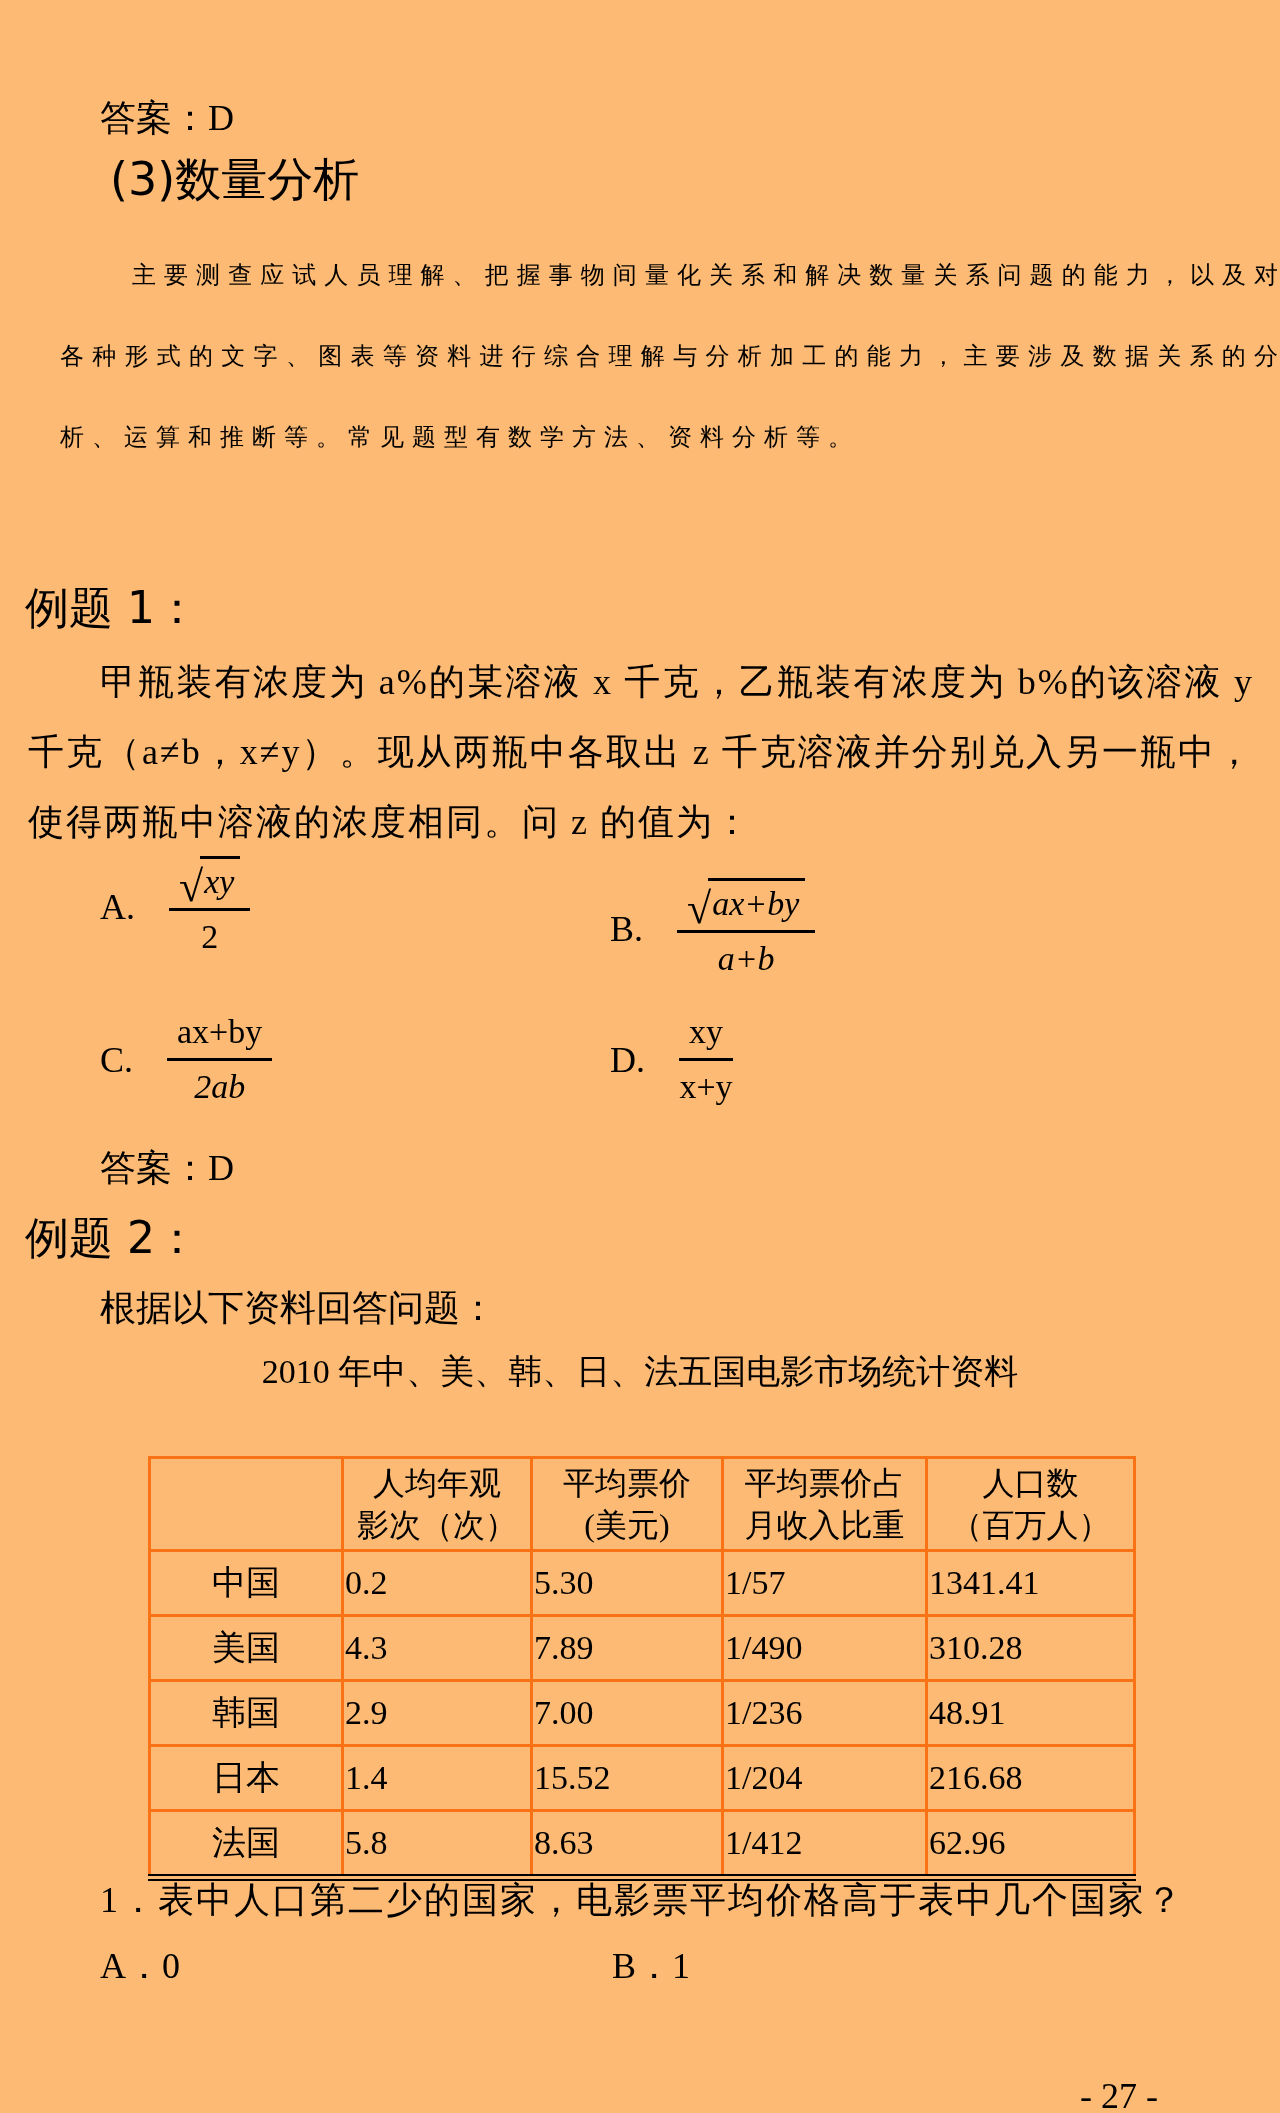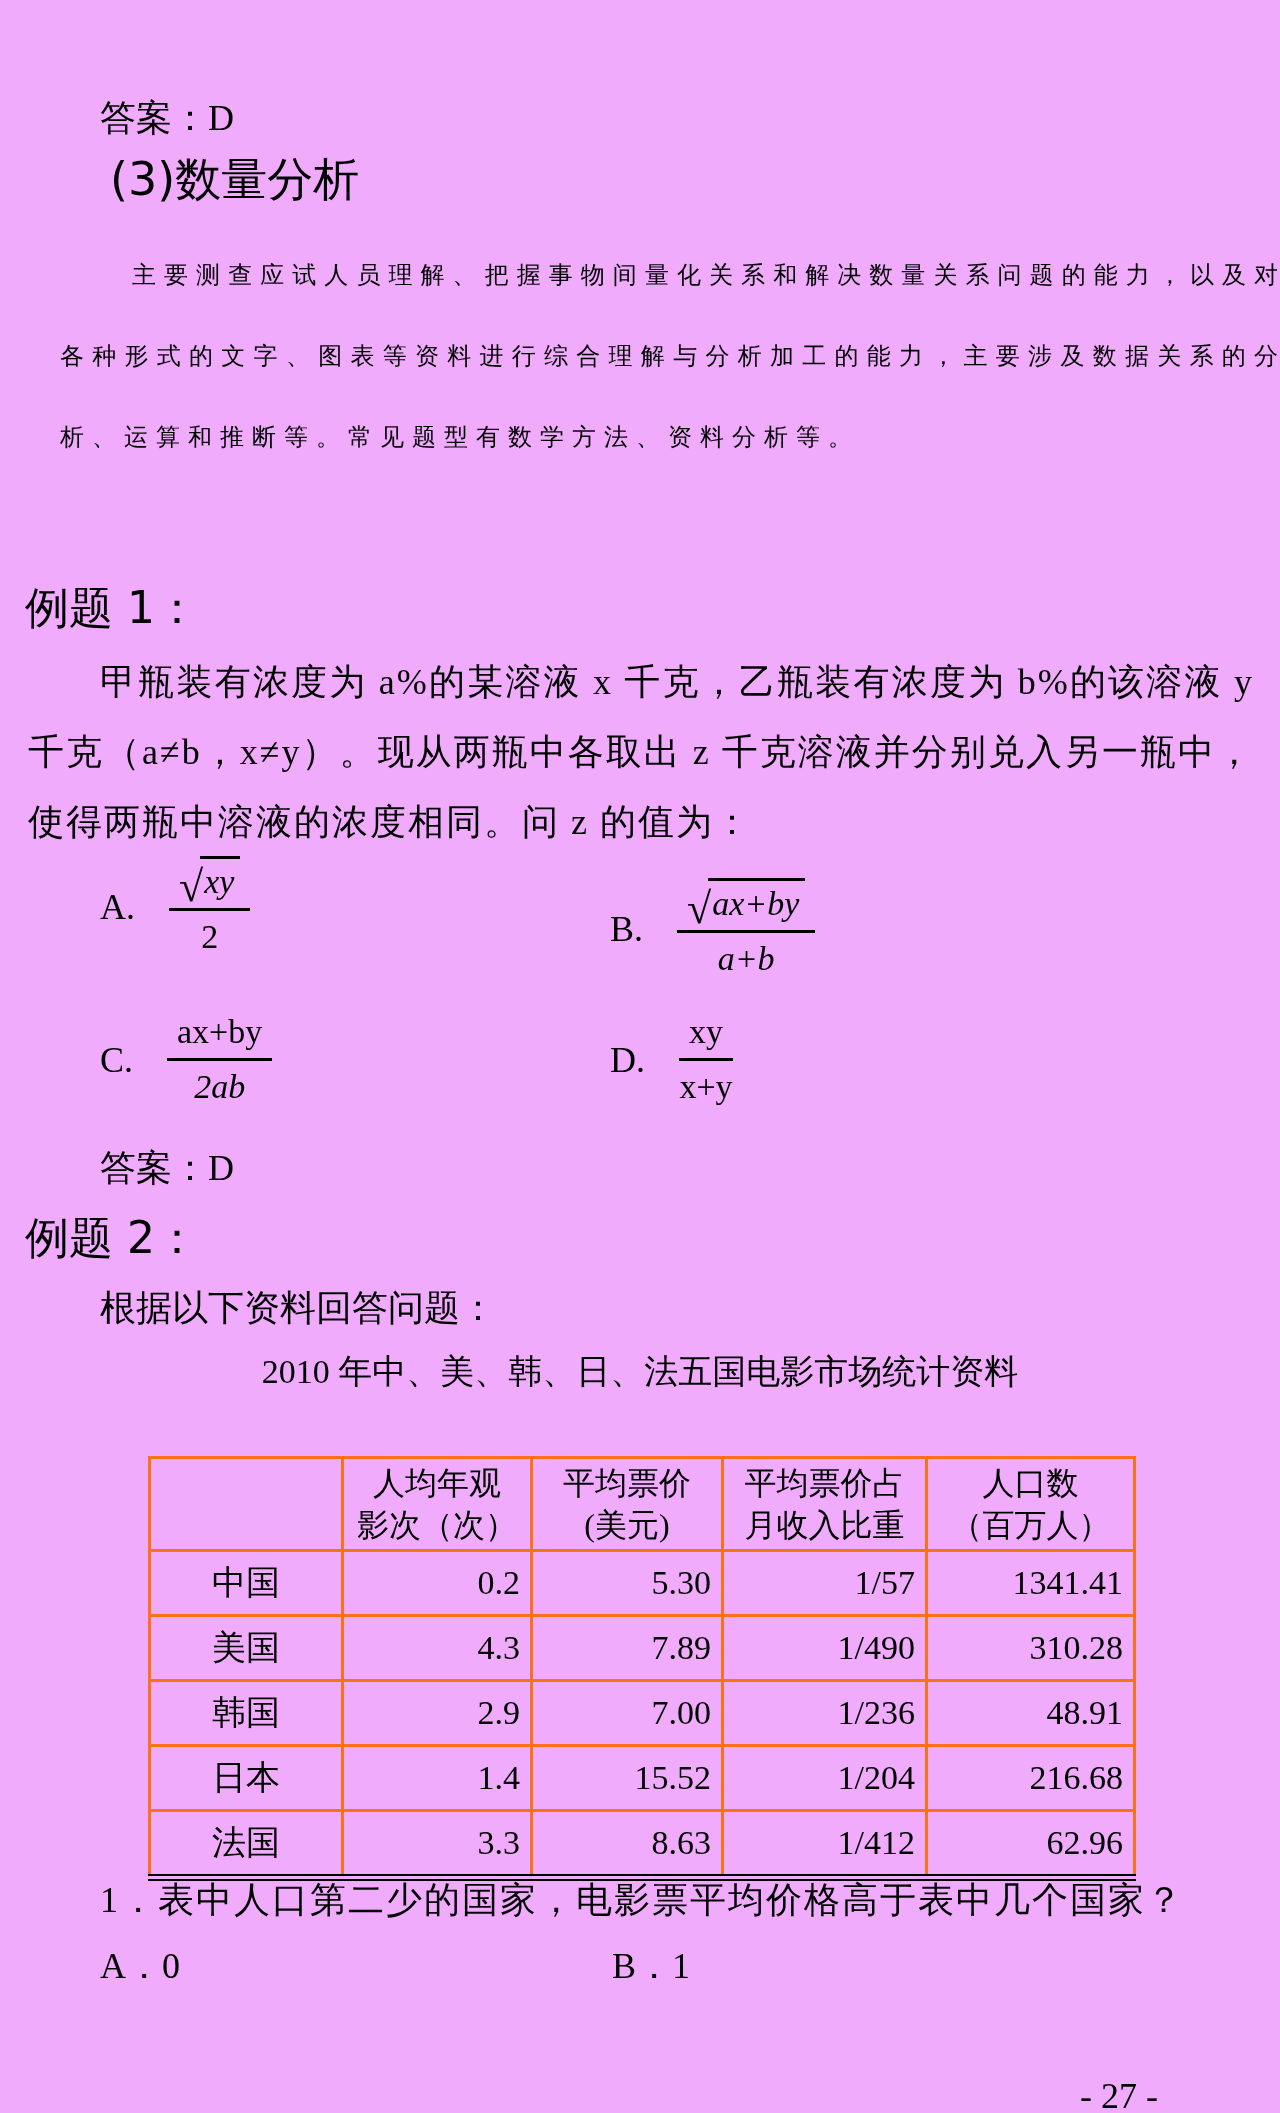--- a/index.html
+++ b/index.html
@@ -1,19 +1,19 @@
 <!DOCTYPE html>
 <html><head>
 <meta charset="utf-8">
 <style>
   html,body { margin:0; padding:0; background:#ffffff; }
   .page {
     position:relative;
     width:1280px; height:2113px;
-    background:#f0abfc;
+    background:#fdba74;
     color:#000;
     font-family:"Liberation Serif","DejaVu Serif",serif;
     overflow:hidden;
   }
   .abs { position:absolute; }
   .answer { left:100px; font-size:36px; line-height:44px; }
   .heading {
     font-family:"DejaVu Sans","Liberation Sans",sans-serif;
     font-weight:normal;
   }
@@ -60,21 +60,21 @@
     font-size:34px;
   }
   #stats-table th, #stats-table td { border:3px solid #f97316; }
   #stats-table th {
     font-weight:normal; font-size:32px; text-align:center;
     height:90px; vertical-align:middle; padding:0 6px;
   }
   .th-line { display:block; line-height:42px; }
   #stats-table td { height:60px; vertical-align:middle; }
   .c-country { text-align:center; }
-  .c-num { text-align:right; padding-right:10px; }
+  .c-num { padding-right:43px; }
 
   #question1 {
     left:28px; top:1878px; width:1226px;
     font-size:36px; line-height:44px;
     text-indent:72px; letter-spacing:2px;
   }
   #q1-option-a { left:100px; top:1944px; font-size:36px; line-height:44px; }
   #q1-option-b { left:612px; top:1944px; font-size:36px; line-height:44px; }
   #page-number { left:1080px; top:2054px; font-size:36px; line-height:44px;margin-top:20px; }
 </style>
@@ -199,21 +199,21 @@
       </tr>
       <tr>
         <td class="c-country">日本</td>
         <td class="c-num">1.4</td>
         <td class="c-num">15.52</td>
         <td class="c-num">1/204</td>
         <td class="c-num">216.68</td>
       </tr>
       <tr>
         <td class="c-country">法国</td>
-        <td class="c-num">3.3</td>
+        <td class="c-num">5.8</td>
         <td class="c-num">8.63</td>
         <td class="c-num">1/412</td>
         <td class="c-num">62.96</td>
       </tr>
     </tbody>
   </table>
 
   <div class="abs" id="question1">1．表中人口第二少的国家，电影票平均价格高于表中几个国家？</div>
 
   <div class="abs" id="q1-option-a">A．0</div>

